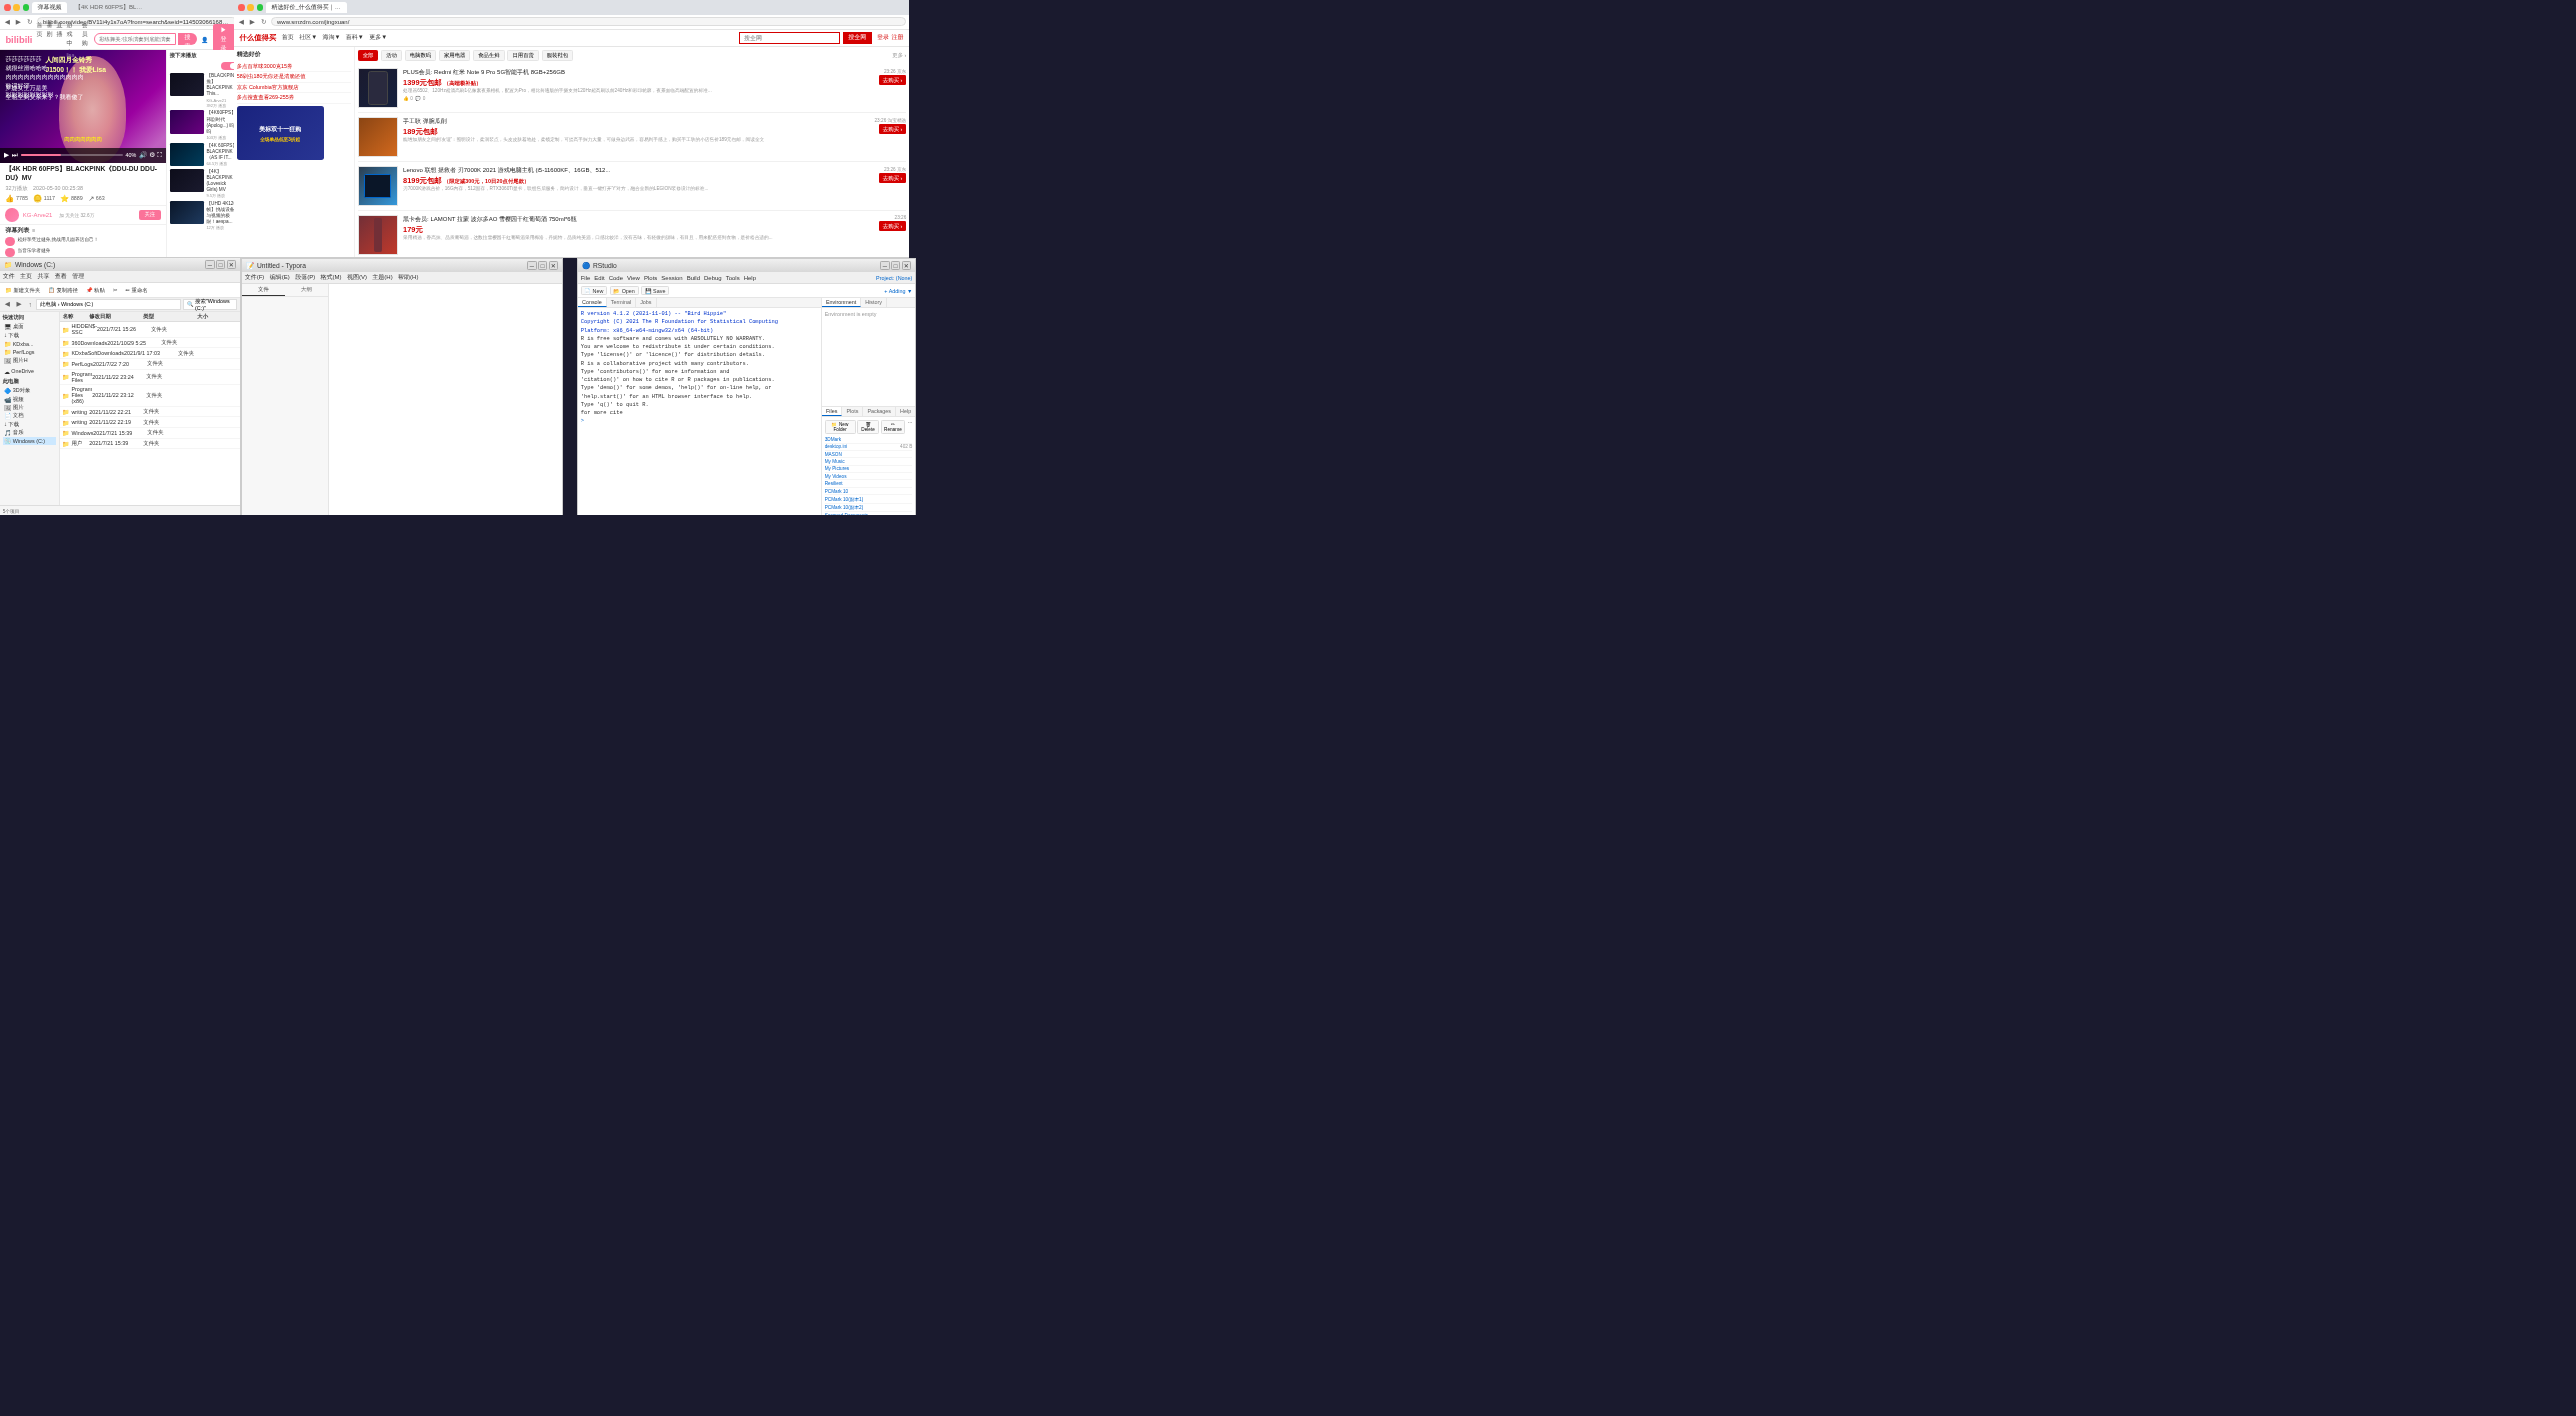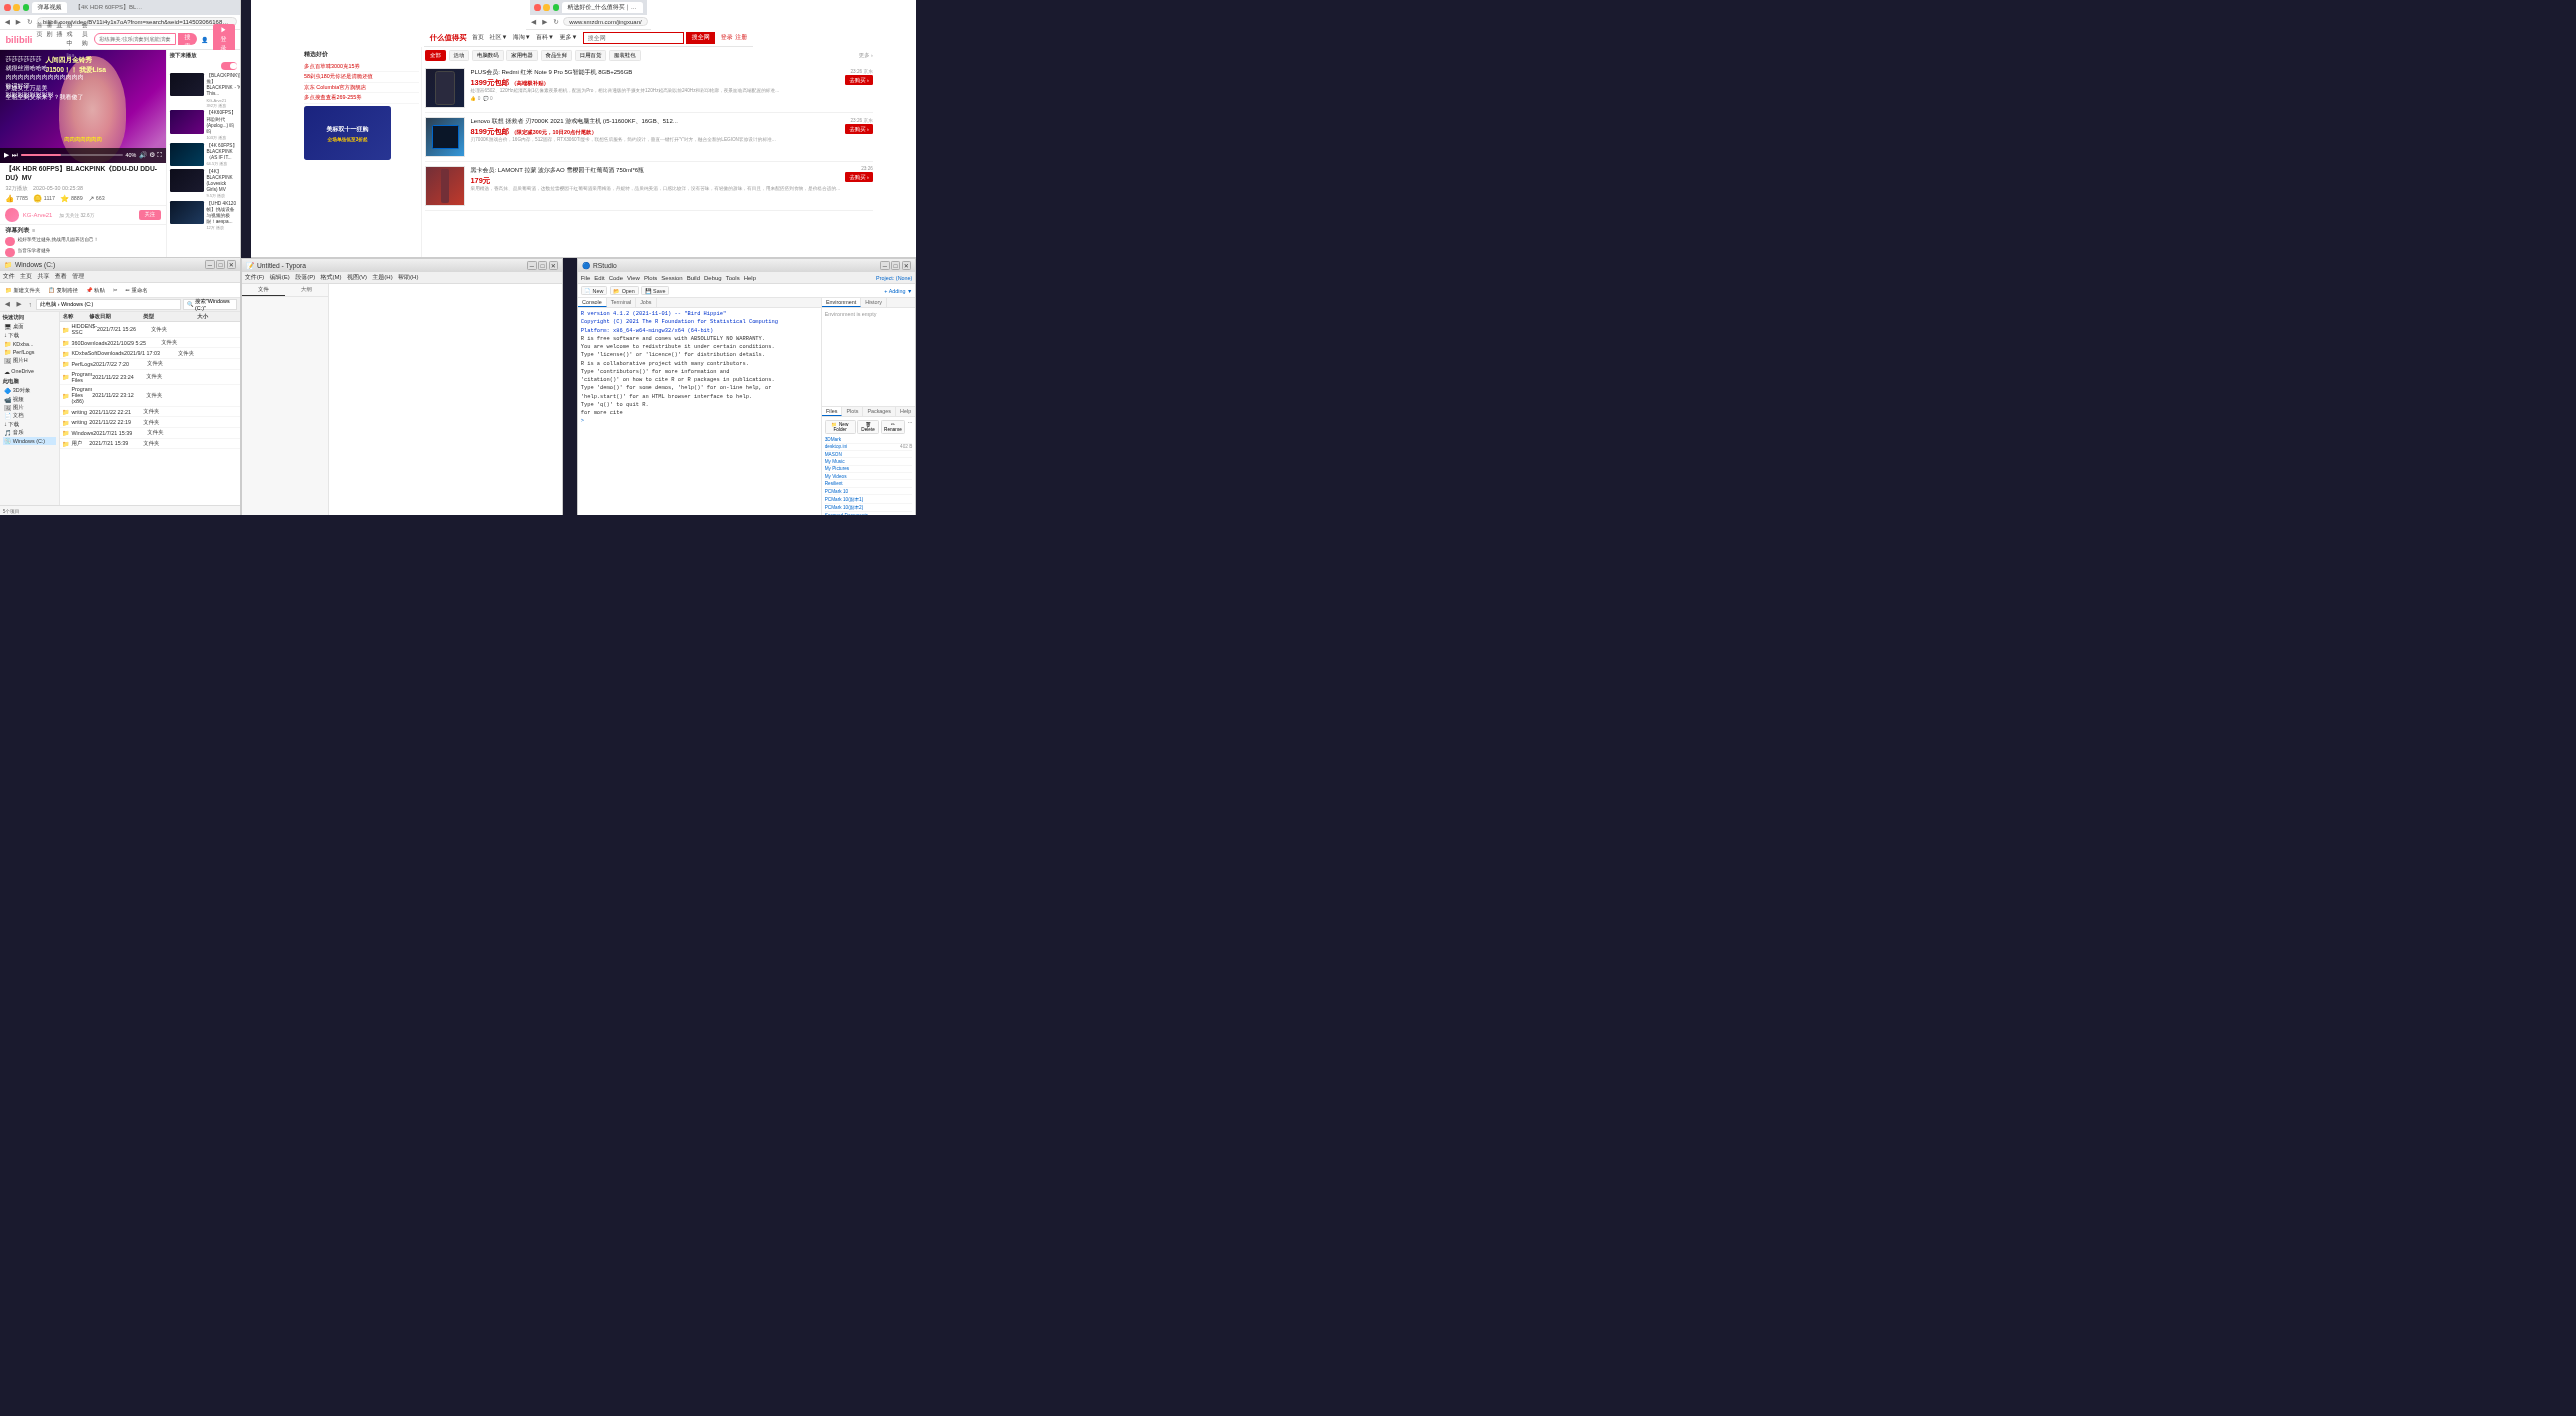--- a/index.html
+++ b/index.html
@@ -1162,20 +1162,36 @@
             <span style="font-size:4.7px;color:#999;">👍 <span>0</span></span>
             <span style="font-size:4.7px;color:#999;">💬 <span>0</span></span>
           </div>
         </div>
         <div class="deal-right">
           <span class="deal-source">23:26 京东</span>
           <button class="deal-buy-btn">去购买 ›</button>
         </div>
       </div>
 
+      <div class="shop-deal">
+        <div class="deal-img handbag"></div>
+        <div class="deal-info">
+          <div class="deal-title">
+            <span>手工耿 弹腕瓜削</span>
+          </div>
+          <div class="deal-price">
+            <span>189元包邮</span>
+          </div>
+          <div class="deal-meta">能增加朋友之间的'友谊'：照明设计，柔润装点，头皮皮肤着地处，柔镜定制，可提高手握力大量，可做身边武器，容易到手感上，购买手工耿的小店售价189元包邮，阅读全文</div>
+        </div>
+        <div class="deal-right">
+          <span class="deal-source">23:26 淘宝精选</span>
+          <button class="deal-buy-btn">去购买 ›</button>
+        </div>
+      </div>
 
       <div class="shop-deal">
         <div class="deal-img computer">
           <div style="width:27px;height:23.5px;background:#0a1628;border-radius:1.3px;border:1.3px solid #0066cc;"></div>
         </div>
         <div class="deal-info">
           <div class="deal-title">
             <span>Lenovo 联想 拯救者 刃7000K 2021 游戏电脑主机 (i5-11600KF、16GB、512...</span>
           </div>
           <div class="deal-price">
@@ -1215,24 +1231,23 @@
 <style>
   body { position: relative; }
   .bilibili-window {
     position: absolute;
     top: 0; left: 0;
     width: 241px;
     height: 258px;
   }
   .shopping-window {
     position: absolute;
-    top: 0; left: 251px;
+    top: 0; left: 234px;
     width: 675px;
     height: 258px;
-    align-items: center;
   }
   .explorer-window {
     position: absolute;
     top: 258px; left: 0;
     width: 241px;
     height: 258px;
   }
   .typora-main {
     position: absolute;
     top: 258px; left: 241px;

